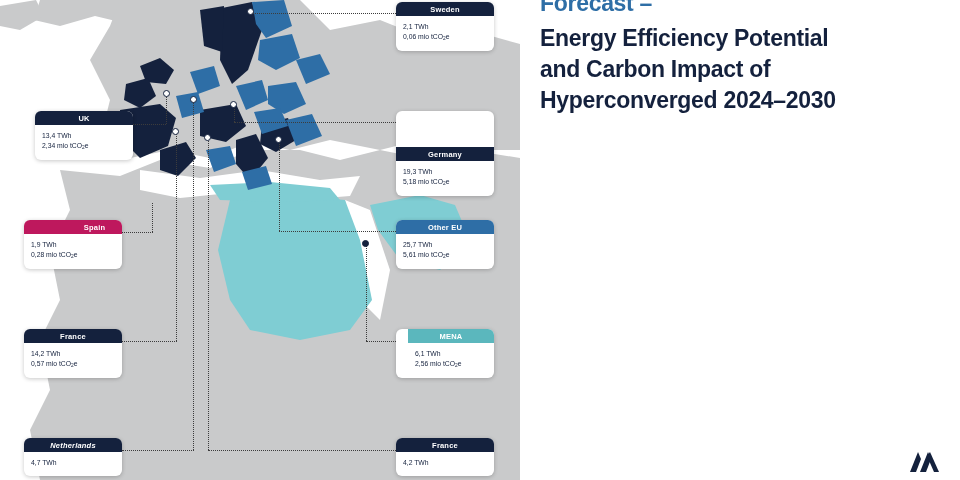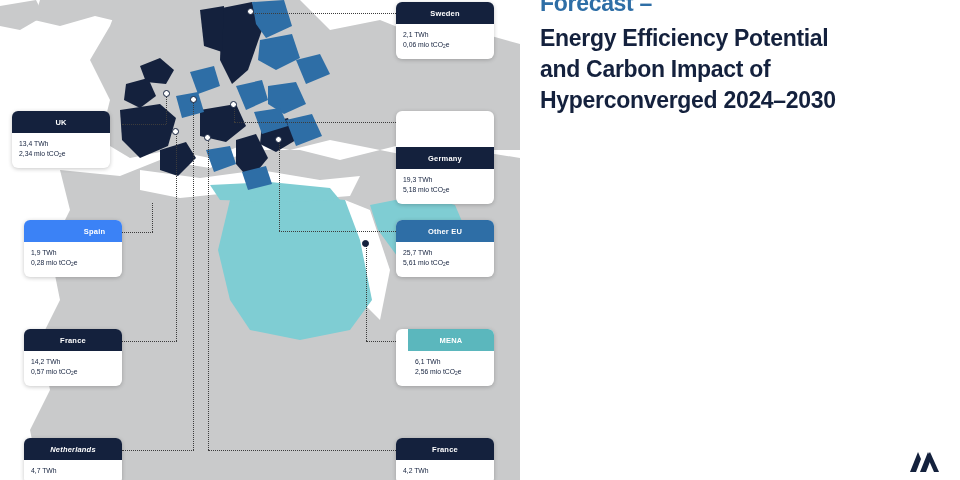--- a/index.html
+++ b/index.html
@@ -26,21 +26,21 @@
   .callout {
     position: absolute;
     width: 98px;
     background: #ffffff;
     border-radius: 6px;
     box-shadow: 0 1px 4px rgba(0,0,0,0.22);
     overflow: hidden;
     z-index: 5;
   }
   .callout .hdr {
-    height: 22px;
+    height: 14px;
     display: flex; align-items: center; justify-content: center;
     color: #ffffff;
     font-size: 7.5px;
     font-weight: bold;
     letter-spacing: 0.2px;
   }
   .callout .body {
     padding: 6px 7px 8px 7px;
     color: #14213d;
   }
@@ -192,38 +192,38 @@
   <div class="connector" style="left:251px; top:13px; width:145px;"></div>
 
   <div class="callout" id="c-sweden" style="left:396px; top:2px;">
     <div class="hdr" style="background:#14213d;">Sweden</div>
     <div class="body">
       <div class="line">2,1 TWh</div>
       <div class="line"><span>0,06 mio tCO</span><span class="sub">2</span><span>e</span></div>
     </div>
   </div>
 
-  <div class="callout" id="c-uk" style="left:12px; top:111px;">
+  <div class="callout" id="c-uk" style="left:35px; top:111px;">
     <div class="hdr" style="background:#14213d;">UK</div>
     <div class="body">
       <div class="line">13,4 TWh</div>
       <div class="line"><span>2,34 mio tCO</span><span class="sub">2</span><span>e</span></div>
     </div>
   </div>
 
   <div class="callout" id="c-germany" style="left:396px; top:111px;">
     <div class="hdr" style="background:#14213d;margin-top:36px;">Germany</div>
     <div class="body">
       <div class="line">19,3 TWh</div>
       <div class="line"><span>5,18 mio tCO</span><span class="sub">2</span><span>e</span></div>
     </div>
   </div>
 
   <div class="callout" id="c-spain" style="left:24px; top:220px;">
-    <div class="hdr" style="background:#3b82f6;padding-left:43px;">Spain</div>
+    <div class="hdr" style="background:#be185d;padding-left:43px;">Spain</div>
     <div class="body">
       <div class="line">1,9 TWh</div>
       <div class="line"><span>0,28 mio tCO</span><span class="sub">2</span><span>e</span></div>
     </div>
   </div>
 
   <div class="callout" id="c-othereu" style="left:396px; top:220px;">
     <div class="hdr" style="background:#2e6ea6;">Other EU</div>
     <div class="body">
       <div class="line">25,7 TWh</div>

